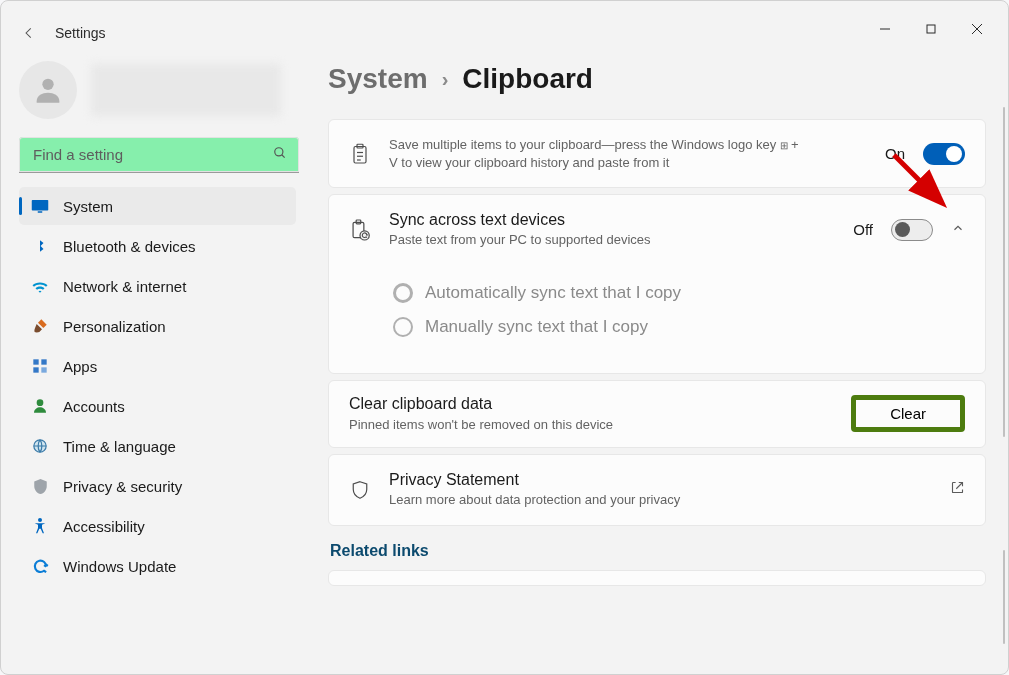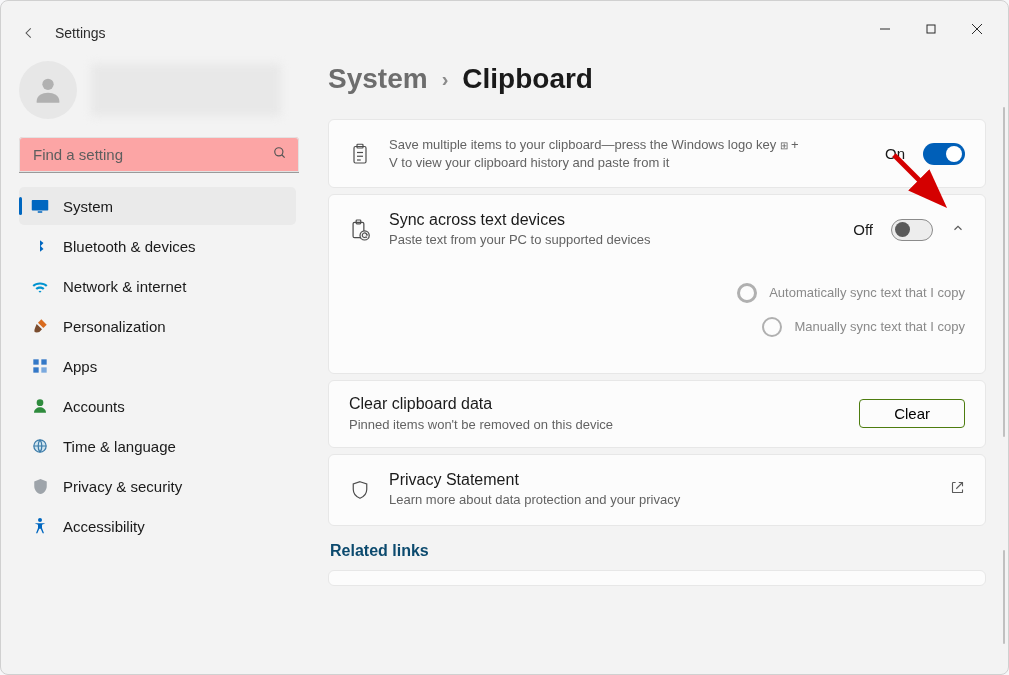--- a/index.html
+++ b/index.html
@@ -16,21 +16,21 @@
 
     .body          { flex:1; display:flex; overflow:hidden; }
 
     
     .sidebar       { width:305px; padding:10px 10px 10px 18px; display:flex; flex-direction:column; }
     .profile       { display:flex; align-items:center; gap:14px; margin:6px 0 18px 0; }
     .avatar        { width:58px; height:58px; border-radius:50%; background:#e7e7e7; display:flex; align-items:center; justify-content:center; }
     .avatar svg    { width:34px; height:34px; fill:#b1b1b1; }
     .profile-blur  { width:190px; height:52px; background:#e8e8e8; filter:blur(4px); border-radius:2px; }
     .search        { position:relative; width:280px; height:36px; margin-bottom:14px; }
-    .search input  { width:100%; height:100%; border:none; border-bottom:1px solid #9a9a9a; background:#fca5a5; border-radius:4px 4px 0 0; padding:0 38px 0 14px; font-size:15px; color:#555; outline:none; box-shadow:inset 0 0 0 1px #e2e2e2; }
+    .search input  { width:100%; height:100%; border:none; border-bottom:1px solid #9a9a9a; background:#86efac; border-radius:4px 4px 0 0; padding:0 38px 0 14px; font-size:15px; color:#555; outline:none; box-shadow:inset 0 0 0 1px #e2e2e2; }
     .search input::placeholder{ color:#5e5e5e; }
     .search .mag   { position:absolute; right:12px; top:50%; transform:translateY(-50%); color:#555; }
 
     .nav           { display:flex; flex-direction:column; gap:2px; }
     .nav-item      { position:relative; display:flex; align-items:center; gap:14px; height:38px; padding:0 14px 0 12px; border-radius:5px; font-size:15px; cursor:default; }
     .nav-item.sel  { background:#eaeaea; }
     .nav-item.sel::before{ content:""; position:absolute; left:0; top:10px; bottom:10px; width:3px; background:#0067c0; border-radius:3px; }
     .nav-ico       { width:18px; height:18px; display:flex; align-items:center; justify-content:center; font-size:15px; }
 
     
@@ -51,25 +51,25 @@
     .toggle        { width:42px; height:22px; border-radius:11px; position:relative; }
     .toggle::after { content:""; position:absolute; top:3px; width:16px; height:16px; border-radius:50%; }
     .toggle.on     { background:#005fb8; }
     .toggle.on::after{ right:3px; background:#fff; }
     .toggle.off    { background:#ededed; border:1px solid #8b8b8b;}
     .toggle.off::after{ left:3px; top:2px; width:15px; height:15px; background:#5b5b5b;}
     .chev          { color:#5a5a5a; }
 
     
     .sub-opts      { padding:4px 20px 22px 64px; }
-    .radio-row     { display:flex; align-items:center; gap:12px; margin:14px 0; color:#8a8a8a; font-size:13px;justify-content:flex-end;}
+    .radio-row     { display:flex; align-items:center; gap:12px; margin:14px 0; color:#8a8a8a; font-size:17px;}
     .radio         { width:20px; height:20px; border:2px solid #b0b0b0; border-radius:50%; }
     .radio.thick   { border-width:3px; }
 
-    .btn           { background:#fcfcfc; border:1px solid #4d7c0f; border-radius:4px; padding:5px 34px; font-size:15px; cursor:default;}
+    .btn           { background:#fcfcfc; border:5px solid #4d7c0f; border-radius:4px; padding:5px 34px; font-size:15px; cursor:default;}
     .ext-ico       { color:#5b5b5b;}
 
     .section-hdr   { font-size:16px; font-weight:700; margin:16px 0 10px 2px; color:#0c4a6e;}
 
     
     .arrow-annot   { position:absolute; top:106px; right:48px; z-index:5;}
     .arrow-annot svg{ overflow:visible; }
 
     .scroll-ind    { position:absolute; right:3px; top:60px; bottom:30px; width:3px; }
     .scroll-ind .bar{ position:absolute; top:2px; width:2px; height:330px; background:#c0c0c0; border-radius:1px; right:0;}
@@ -207,20 +207,28 @@
           <span>Privacy &amp; security</span>
         </div>
         <div class="nav-item">
           <span class="nav-ico">
               <svg width="16" height="18" viewBox="0 0 24 26" fill="#0067c0">
                 <circle cx="12" cy="4" r="3"></circle>
                 <path d="M4 9h16l-5 2v5l3 8h-2l-3-7h-2l-3 7H6l3-8v-5z"></path>
               </svg>
             </span>
           <span>Accessibility</span>
+        </div>
+        <div class="nav-item">
+          <span class="nav-ico">
+              <svg width="17" height="17" viewBox="0 0 24 24" fill="none" stroke="#0b7dd6" stroke-width="3">
+                <path d="M20 12a8 8 0 10-3 6l3 2M20 12l2-3m-2 3l-3-2"></path>
+              </svg>
+            </span>
+          <span>Windows Update</span>
         </div>
       </div>
     </div>
 
     <div class="main">
 
       <div class="arrow-annot">
         <svg width="70" height="70">
             <defs>
               <marker id="ah" markerWidth="8" markerHeight="8" refX="6" refY="3" orient="auto">

